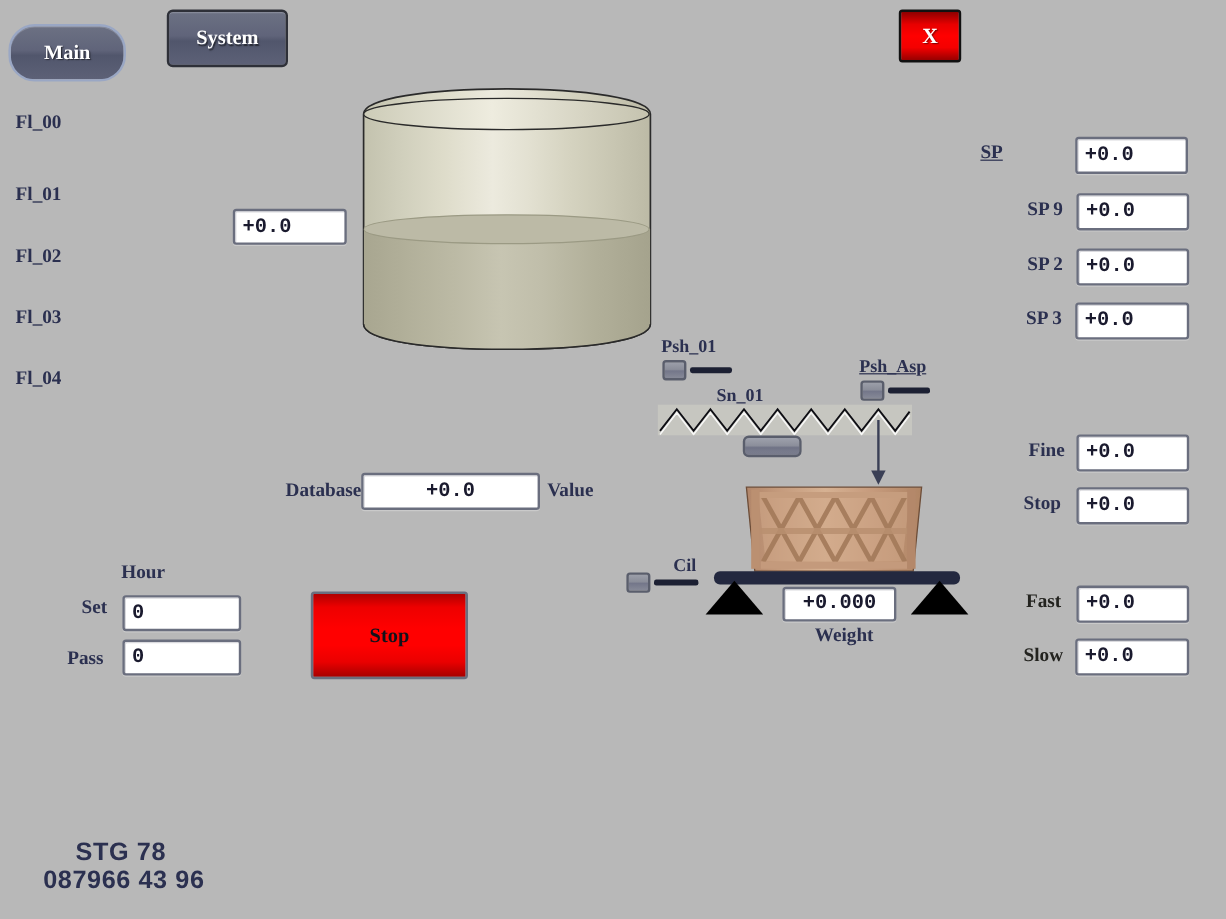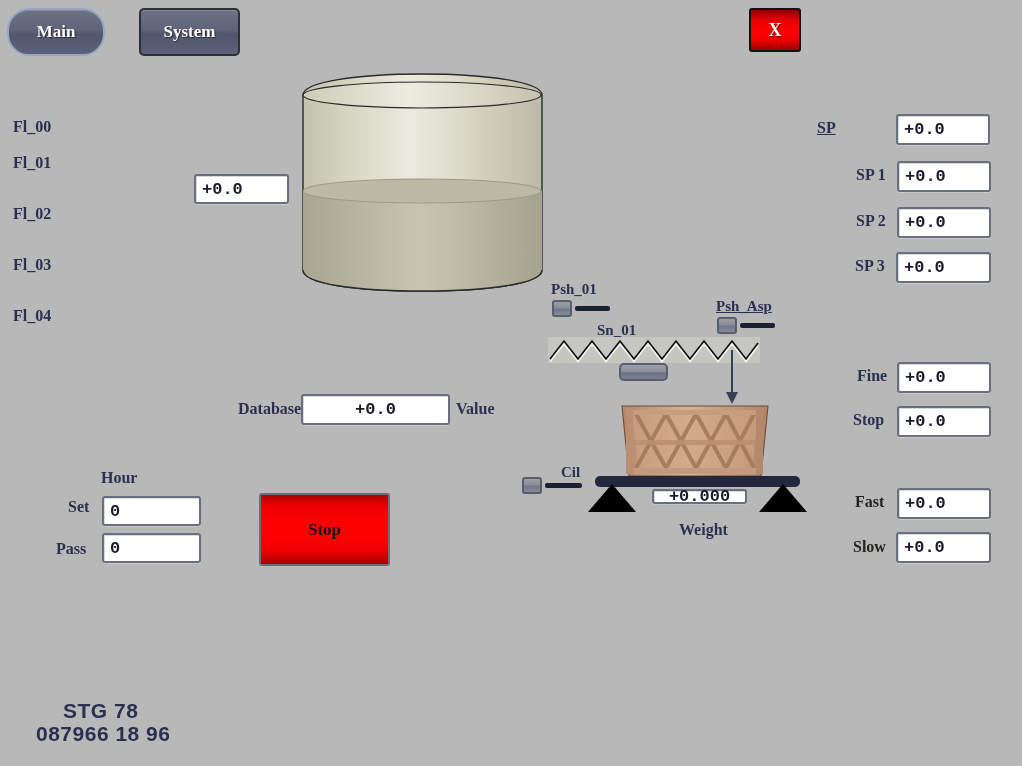--- a/index.html
+++ b/index.html
@@ -209,34 +209,34 @@
     letter-spacing: 0.5px;
     white-space: nowrap;
     user-select: none;
   }
 </style>
 </head>
 <body>
 
 <div class="screen">
 
-  <div class="navbtn active" style="left:7px; top:8px; width:94px; height:44px;border-radius:22px;">
+  <div class="navbtn active" style="left:7px; top:20px; width:94px; height:44px;border-radius:22px;">
     <span>Main</span>
   </div>
 
   <div class="navbtn normal" style="left:139px; top:8px; width:97px; height:44px;">
     <span>System</span>
   </div>
 
 
   <div class="closebtn">
     <span>X</span>
   </div>
 
-  <div class="lbl" style="left:13px; top:118px;">Fl_00</div>
+  <div class="lbl" style="left:13px; top:94px;">Fl_00</div>
   <div class="lbl" style="left:13px; top:154px;">Fl_01</div>
   <div class="lbl" style="left:13px; top:205px;">Fl_02</div>
   <div class="lbl" style="left:13px; top:256px;">Fl_03</div>
   <div class="lbl" style="left:13px; top:307px;">Fl_04</div>
 
   <div class="vbox" style="left:194px; top:174px; width:95px; height:30px;">
     <span>+0.0</span>
   </div>
 
   <div class="tank">
@@ -344,21 +344,21 @@
   </div>
 
   <div class="lbl sm" style="left:521px; top:464px;margin-left:40px;">Cil</div>
   <div class="devbtn" style="left:522px; top:477px;"></div>
   <div class="devbar" style="left:545px; top:483px; width:37px;"></div>
 
   <div class="scalebar"></div>
   <div class="tri" style="left:588px; top:484px;"></div>
   <div class="tri" style="left:759px; top:484px;"></div>
 
-  <div class="vbox center" style="left:652px; top:489px; width:95px; height:15px;">
+  <div class="vbox center" style="left:652px; top:489px; width:95px; height:29px;">
     <span>+0.000</span>
   </div>
   <div class="lbl" style="left:679px; top:521px;">Weight</div>
 
   <div class="lbl" style="left:222px; top:400px;margin-left:16px;">Database</div>
   <div class="vbox center" style="left:301px; top:394px; width:149px; height:31px;">
     <span>+0.0</span>
   </div>
   <div class="lbl" style="left:456px; top:400px;">Value</div>
 
@@ -376,21 +376,21 @@
 
   <div class="stopbtn">
     <span>Stop</span>
   </div>
 
   <div class="lbl" style="left:817px; top:119px;text-decoration:underline;">SP</div>
   <div class="vbox" style="left:896px; top:114px; width:94px; height:31px;">
     <span>+0.0</span>
   </div>
 
-  <div class="lbl" style="left:856px; top:166px;">SP 1</div>
+  <div class="lbl" style="left:856px; top:166px;">SP 9</div>
   <div class="vbox" style="left:897px; top:161px; width:94px; height:31px;">
     <span>+0.0</span>
   </div>
 
   <div class="lbl" style="left:856px; top:212px;">SP 2</div>
   <div class="vbox" style="left:897px; top:207px; width:94px; height:31px;">
     <span>+0.0</span>
   </div>
 
   <div class="lbl" style="left:855px; top:257px;">SP 3</div>
@@ -412,15 +412,15 @@
   <div class="vbox" style="left:897px; top:488px; width:94px; height:31px;">
     <span>+0.0</span>
   </div>
 
   <div class="lbl dark" style="left:853px; top:538px;">Slow</div>
   <div class="vbox" style="left:896px; top:532px; width:95px; height:31px;">
     <span>+0.0</span>
   </div>
 
   <div class="sig" style="left:63px; top:699px;">STG 78</div>
-  <div class="sig" style="left:36px; top:722px;">087966 18 96</div>
+  <div class="sig" style="left:36px; top:722px;">087966 43 96</div>
 
 </div>
 
 </body></html>

